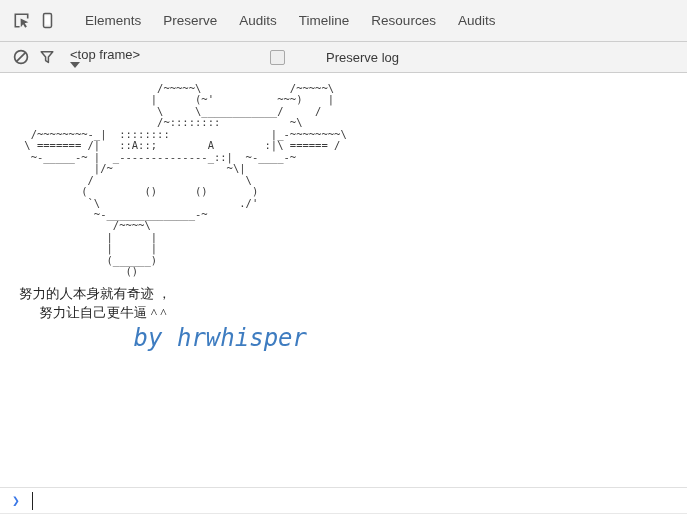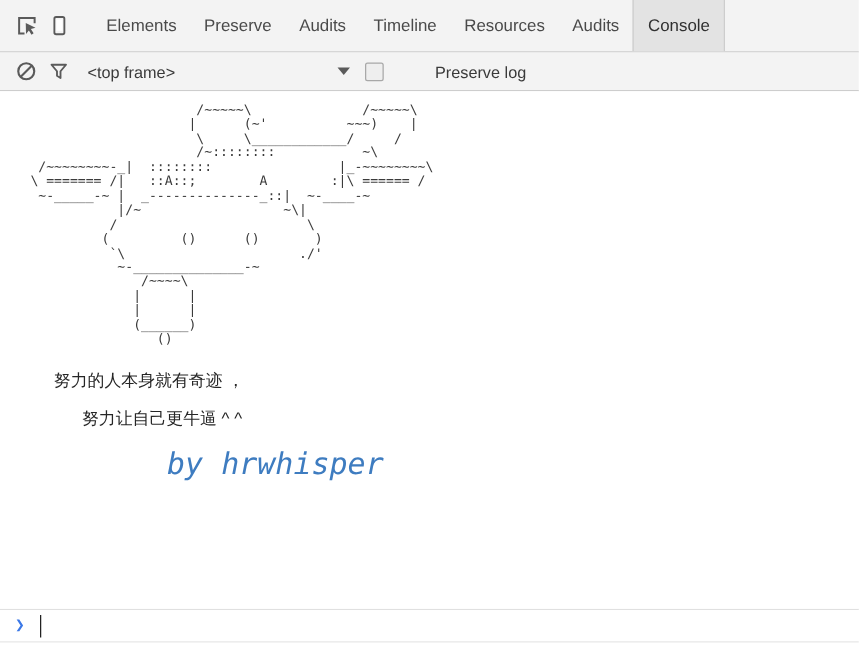--- a/index.html
+++ b/index.html
@@ -90,23 +90,23 @@
   .fb-icon {
     width: 26px;
     height: 24px;
     display: flex;
     align-items: center;
     justify-content: center;
     cursor: pointer;
   }
   .frame-select {
     display: flex;
-    align-items: center;
     margin-left: 10px;
     cursor: pointer;
+    flex-direction: column;
   }
   .frame-label {
     font-size: 13px;
     color: #3a3a3a;
     min-width: 200px;
   }
   .caret {
     width: 0; height: 0;
     border-left: 5px solid transparent;
     border-right: 5px solid transparent;
@@ -143,26 +143,26 @@
     font-family: "DejaVu Sans Mono", "Liberation Mono", monospace;
     font-size: 10.5px;
     line-height: 11.45px;
     letter-spacing: 0px;
     color: #3b3b3b;
     white-space: pre;
     margin: 0;
     padding: 10px 0 0 18px;
   }
   .cn-line {
-    font-family: Liberation Sans, sans-serif;
+    font-family: Liberation Serif, serif;
     font-size: 13.5px;
     color: #262626;
     white-space: pre;
-    margin: 11px;
-    padding: 0 0 0 32px;
+    margin: 0;
+    padding: 0 0 0 19px;
     line-height: 19px;
   }
   .cn-line.first { padding-top: 6px; }
   .sig-line {
     font-family: "DejaVu Sans Mono", "Liberation Mono", monospace;
     font-style: italic;
     font-size: 24px;
     font-weight: 500;
     color: #3e7cc0;
     white-space: pre;
@@ -243,23 +243,20 @@
           <span>Audits</span>
         </div>
       <div class="tab">
           <span>Timeline</span>
         </div>
       <div class="tab">
           <span>Resources</span>
         </div>
       <div class="tab">
           <span>Audits</span>
-        </div>
-      <div class="tab active">
-          <span>Console</span>
         </div>
     </div>
   </div>
 
   <div class="filterbar">
     <div class="fb-icon" title="Clear console">
       <svg width="16" height="16" viewBox="0 0 16 16" aria-hidden="true">
         <circle cx="8" cy="8" r="6.4" fill="none" stroke="#5a5a5a" stroke-width="1.7"></circle>
         <line x1="3.6" y1="12.4" x2="12.4" y2="3.6" stroke="#5a5a5a" stroke-width="1.7"></line>
       </svg>

